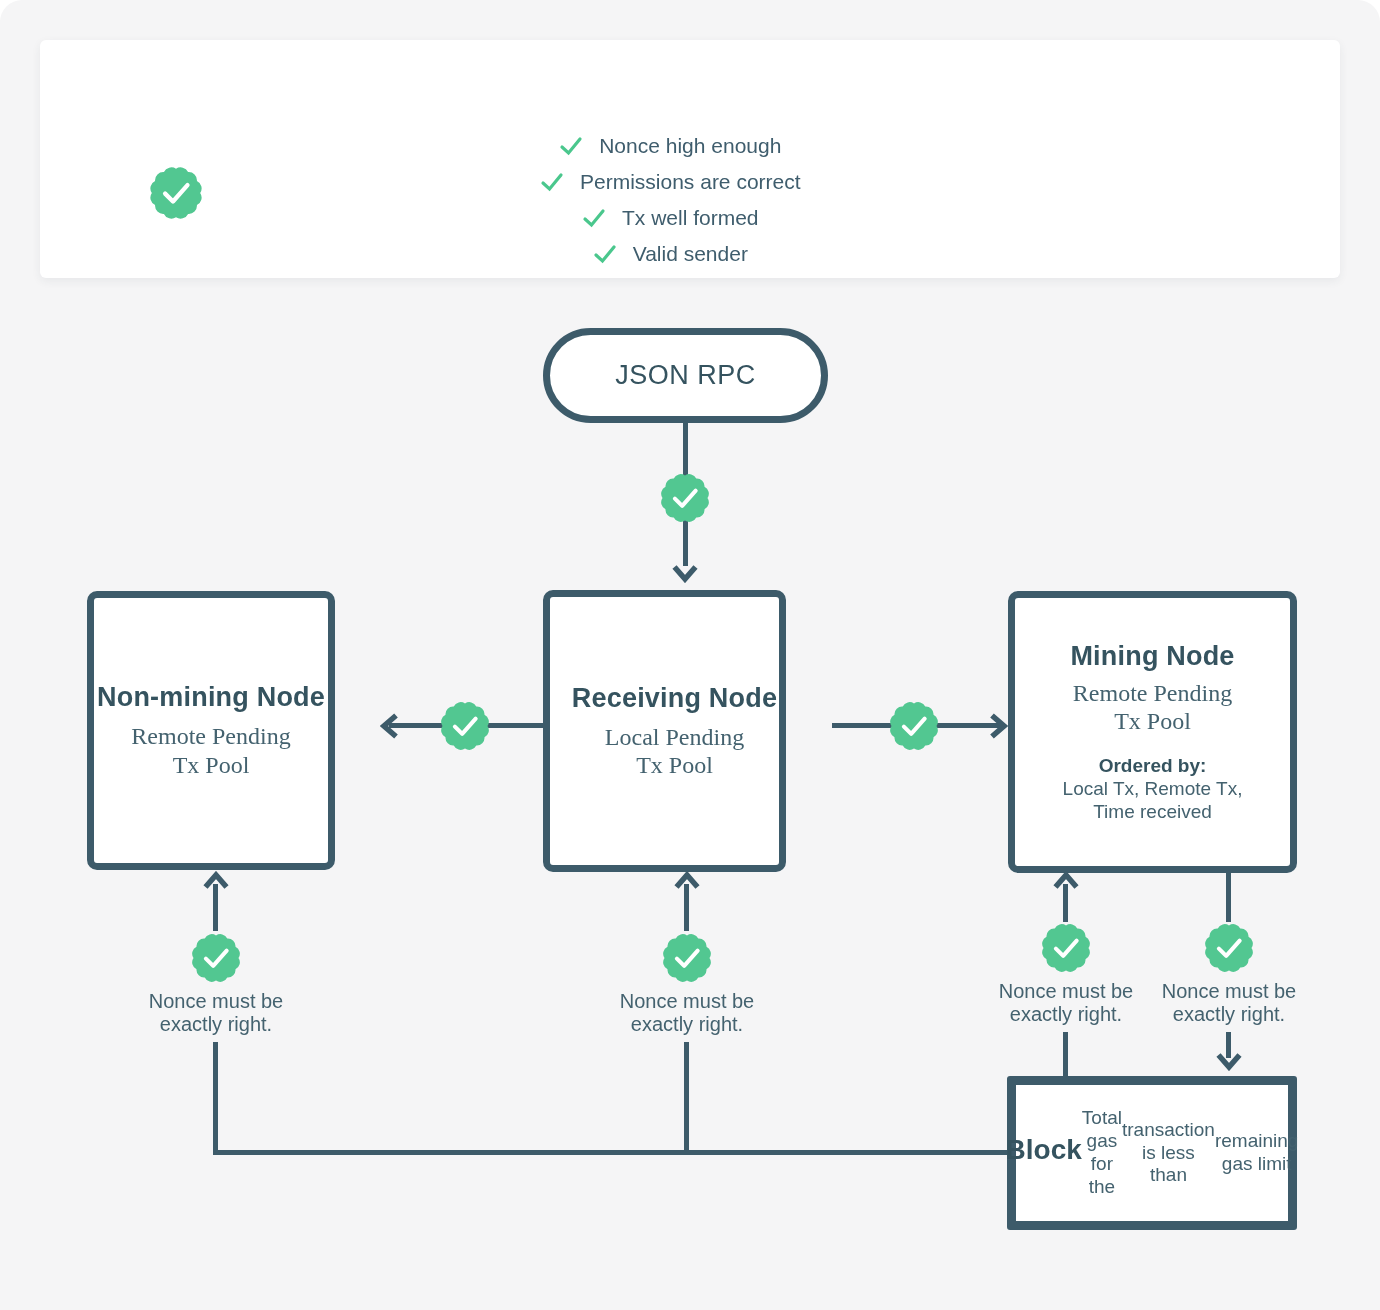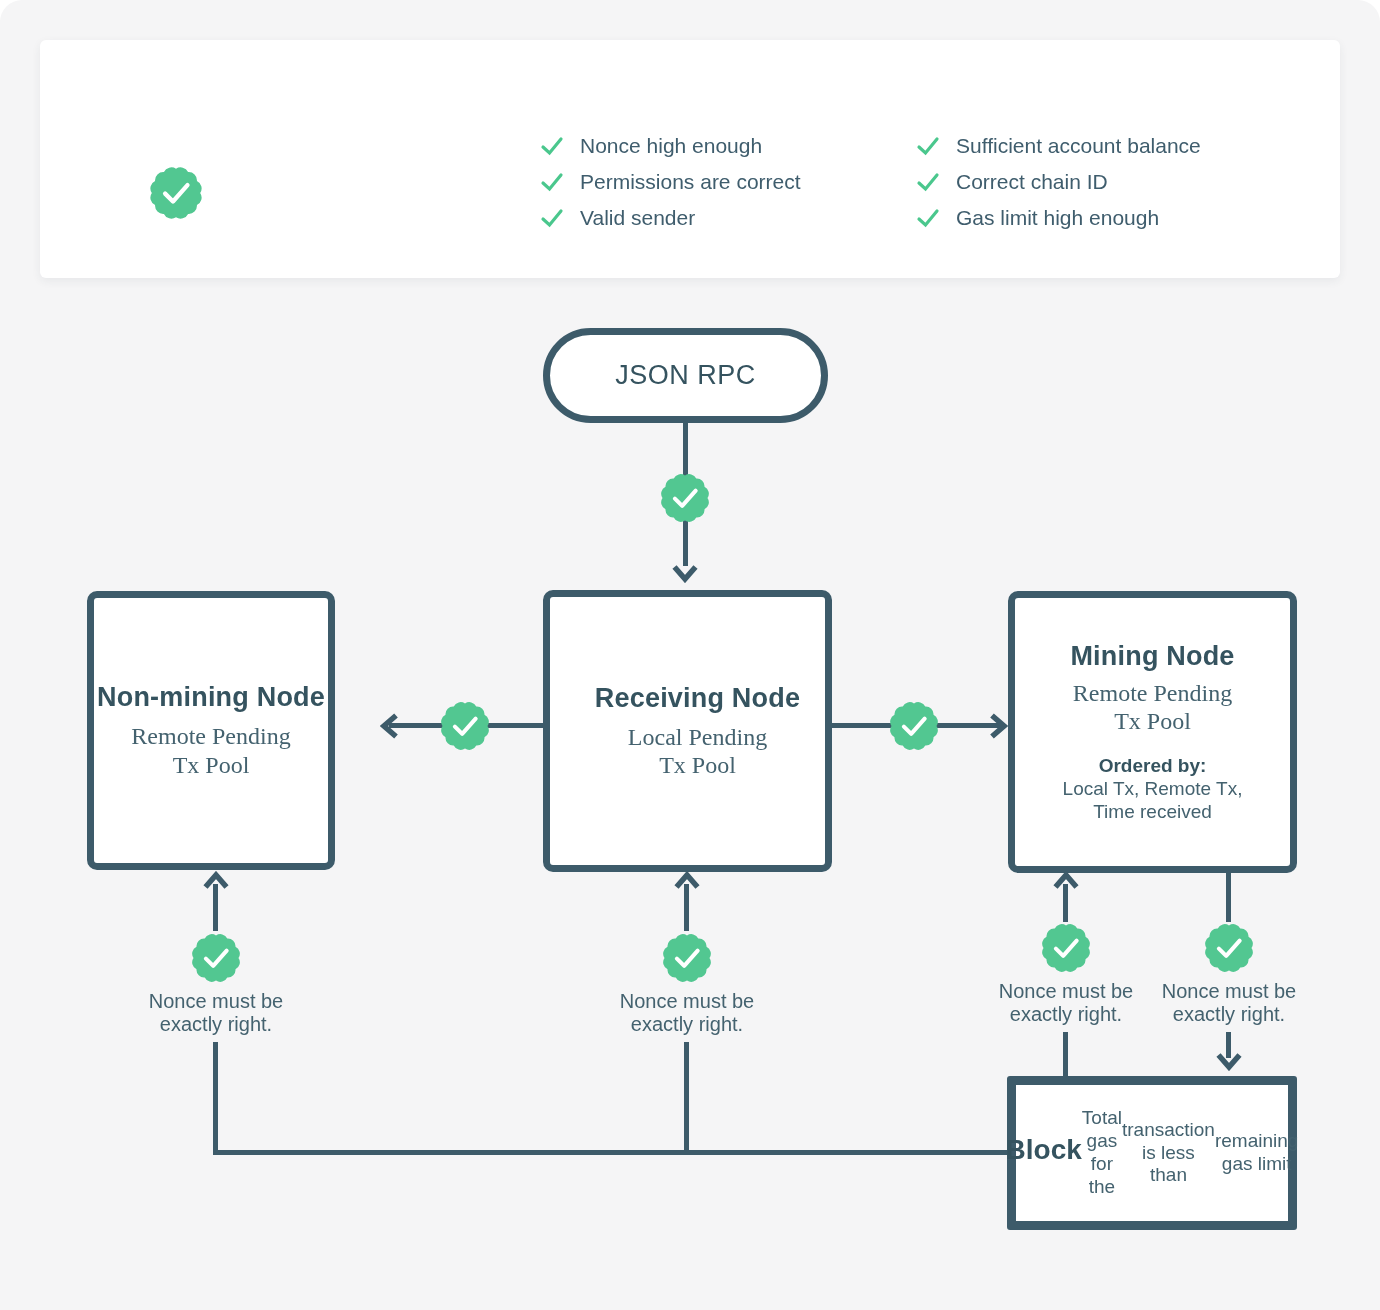--- a/index.html
+++ b/index.html
@@ -16,21 +16,21 @@
     box-shadow:0 3px 10px rgba(40,60,70,0.07);
   }
   .card-badge{position:absolute;left:107px;top:124px;width:58px;height:58px;fill:#52C791;}
   .card-title{
     position:absolute;left:185px;top:137px;font-size:27px;font-weight:700;
     color:#35535F;letter-spacing:.3px;white-space:nowrap;margin:0;
   }
   .checklist{position:absolute;margin:0;padding:0;list-style:none;}
   .checklist.col1{left:500px;top:88px;}
   .checklist.col2{left:876px;top:88px;}
-  .check-item{display:flex;align-items:center;height:36px;}
+  .check-item{display:flex;align-items:center;height:36px;justify-content:center;}
   .check-item svg{width:24px;height:24px;stroke:#4AC78D;flex:0 0 24px;}
   .check-item span{margin-left:16px;font-size:21px;color:#3F5D6D;white-space:nowrap;}
   
   .vline{position:absolute;width:5px;background:#3D5B6A;}
   .hline{position:absolute;height:5px;background:#3D5B6A;}
   .arrow{position:absolute;width:28px;height:18px;}
   .arrow svg{display:block;width:28px;height:18px;stroke:#3D5B6A;}
   .arrow.down{transform:rotate(180deg);}
   .arrow.left{transform:rotate(-90deg);}
   .arrow.right{transform:rotate(90deg);}
@@ -98,44 +98,30 @@
       <li class="check-item">
         <svg viewBox="0 0 24 24">
             <use href="#checkmark"></use>
           </svg>
         <span>Permissions are correct</span>
       </li>
       <li class="check-item">
         <svg viewBox="0 0 24 24">
             <use href="#checkmark"></use>
           </svg>
+        <span>Tx well formed</span>
+      </li>
+      <li class="check-item">
+        <svg viewBox="0 0 24 24">
+            <use href="#checkmark"></use>
+          </svg>
         <span>Valid sender</span>
       </li>
     </ul>
 
-    <ul class="checklist col2">
-      <li class="check-item">
-        <svg viewBox="0 0 24 24">
-            <use href="#checkmark"></use>
-          </svg>
-        <span>Sufficient account balance</span>
-      </li>
-      <li class="check-item">
-        <svg viewBox="0 0 24 24">
-            <use href="#checkmark"></use>
-          </svg>
-        <span>Correct chain ID</span>
-      </li>
-      <li class="check-item">
-        <svg viewBox="0 0 24 24">
-            <use href="#checkmark"></use>
-          </svg>
-        <span>Gas limit high enough</span>
-      </li>
-    </ul>
   </section>
 
   <div class="pill">
     <span>JSON RPC</span>
   </div>
 
   <div class="vline" style="left:683px;top:421px;height:145px;"></div>
   <div class="arrow down" style="left:671px;top:565px;">
       <svg viewBox="0 0 28 18">
         <use href="#arrowhead"></use>
@@ -144,21 +130,21 @@
   <svg class="badge" style="left:658px;top:471px;" viewBox="0 0 48 48">
       <use href="#seal"></use>
     </svg>
 
   <div class="node" style="left:87px;top:591px;width:248px;height:279px;">
     <div class="node-title">Non-mining Node</div>
     <div class="node-line">Remote Pending</div>
     <div class="node-line">Tx Pool</div>
   </div>
 
-  <div class="node" style="left:543px;top:590px;width:289px;height:282px;padding-left:20px;">
+  <div class="node" style="left:543px;top:590px;width:243px;height:282px;padding-left:20px;">
     <div class="node-title">Receiving Node</div>
     <div class="node-line">Local Pending</div>
     <div class="node-line">Tx Pool</div>
   </div>
 
   <div class="node" style="left:1008px;top:591px;width:289px;height:282px;">
     <div class="node-title" style="margin-bottom:7px;">Mining Node</div>
     <div class="node-line">Remote Pending</div>
     <div class="node-line">Tx Pool</div>
     <div class="ordered">

